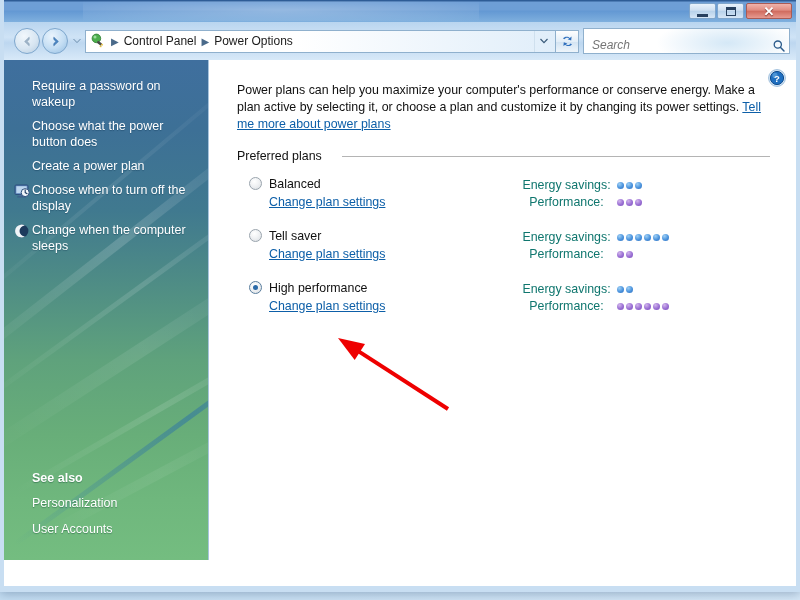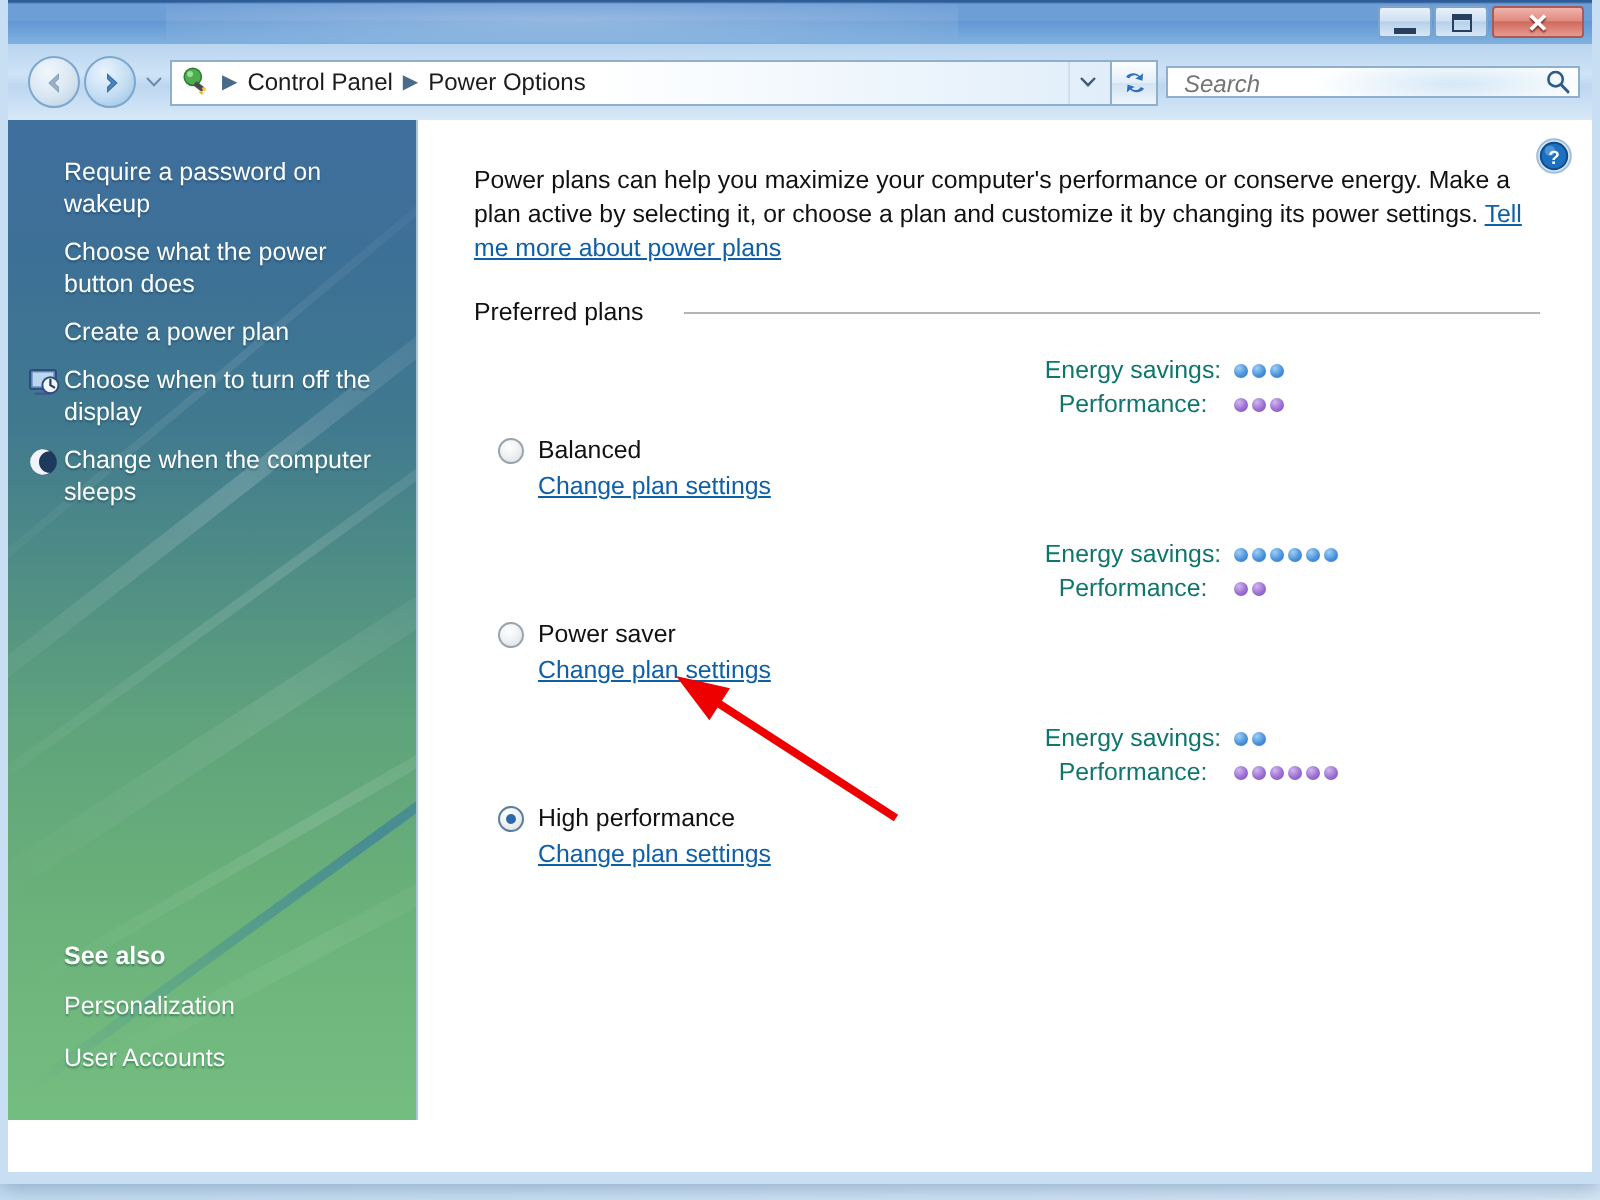--- a/index.html
+++ b/index.html
@@ -190,26 +190,26 @@
     border: 1px solid #8fb0cd;
     background: linear-gradient(to bottom, #fdfefe, #e3eef8 50%, #d2e3f2 51%, #eef5fb);
     display: flex; align-items: center; justify-content: center;
     cursor: default;
     box-sizing: border-box;
     flex: 0 0 auto;
   }
 
   .searchbox {
     width: 207px;
-    height: 16px;
+    height: 26px;
     margin-left: 4px;
     background: #ffffff;
     border: 1px solid #8fb0cd;
     display: flex;
-    align-items: flex-start;
+    align-items: flex-end;
     padding: 0 3px 0 6px;
     box-sizing: border-box;
     flex: 0 0 auto;
     position: relative;
     overflow: hidden;
   }
   .searchbox .sheen {
     position: absolute; left: 35%; top: -40%;
     width: 70%; height: 200%;
     background: radial-gradient(ellipse at center, rgba(205,228,245,0.85), rgba(255,255,255,0) 70%);
@@ -384,21 +384,21 @@
     height: 1px;
     background: #b4b4b4;
   }
 
   .plan {
     display: flex;
     align-items: flex-start;
     margin-bottom: 17px;
   }
   .plan-left { width: 285px; flex: 0 0 285px; padding-left: 12px; box-sizing: border-box; }
-  .plan-row1 { display: flex; align-items: flex-end; gap: 7px; margin-top: 41px; }
+  .plan-row1 { display: flex; align-items: flex-start; gap: 7px; }
   .radio {
     width: 13px; height: 13px;
     border-radius: 50%;
     border: 1px solid #9aa4ad;
     background: radial-gradient(circle at 40% 32%, #ffffff 0%, #f0f2f4 45%, #d9dde1 100%);
     box-sizing: border-box;
     display: flex; align-items: center; justify-content: center;
     flex: 0 0 13px;
     cursor: default;
   }
@@ -644,21 +644,21 @@
                   <span class="dot perf"></span>
                 </span>
             </div>
           </div>
         </div>
 
         <div class="plan">
           <div class="plan-left">
             <div class="plan-row1">
               <span class="radio"></span>
-              <span class="plan-name">Power saver</span>
+              <span class="plan-name">Tell saver</span>
             </div>
             <a class="plan-link" href="#">Change plan settings</a>
           </div>
           <div class="plan-right">
             <div class="meter-row">
               <span class="meter-label">Energy savings:</span>
               <span class="dots">
                   <span class="dot energy"></span>
                   <span class="dot energy"></span>
                   <span class="dot energy"></span>

